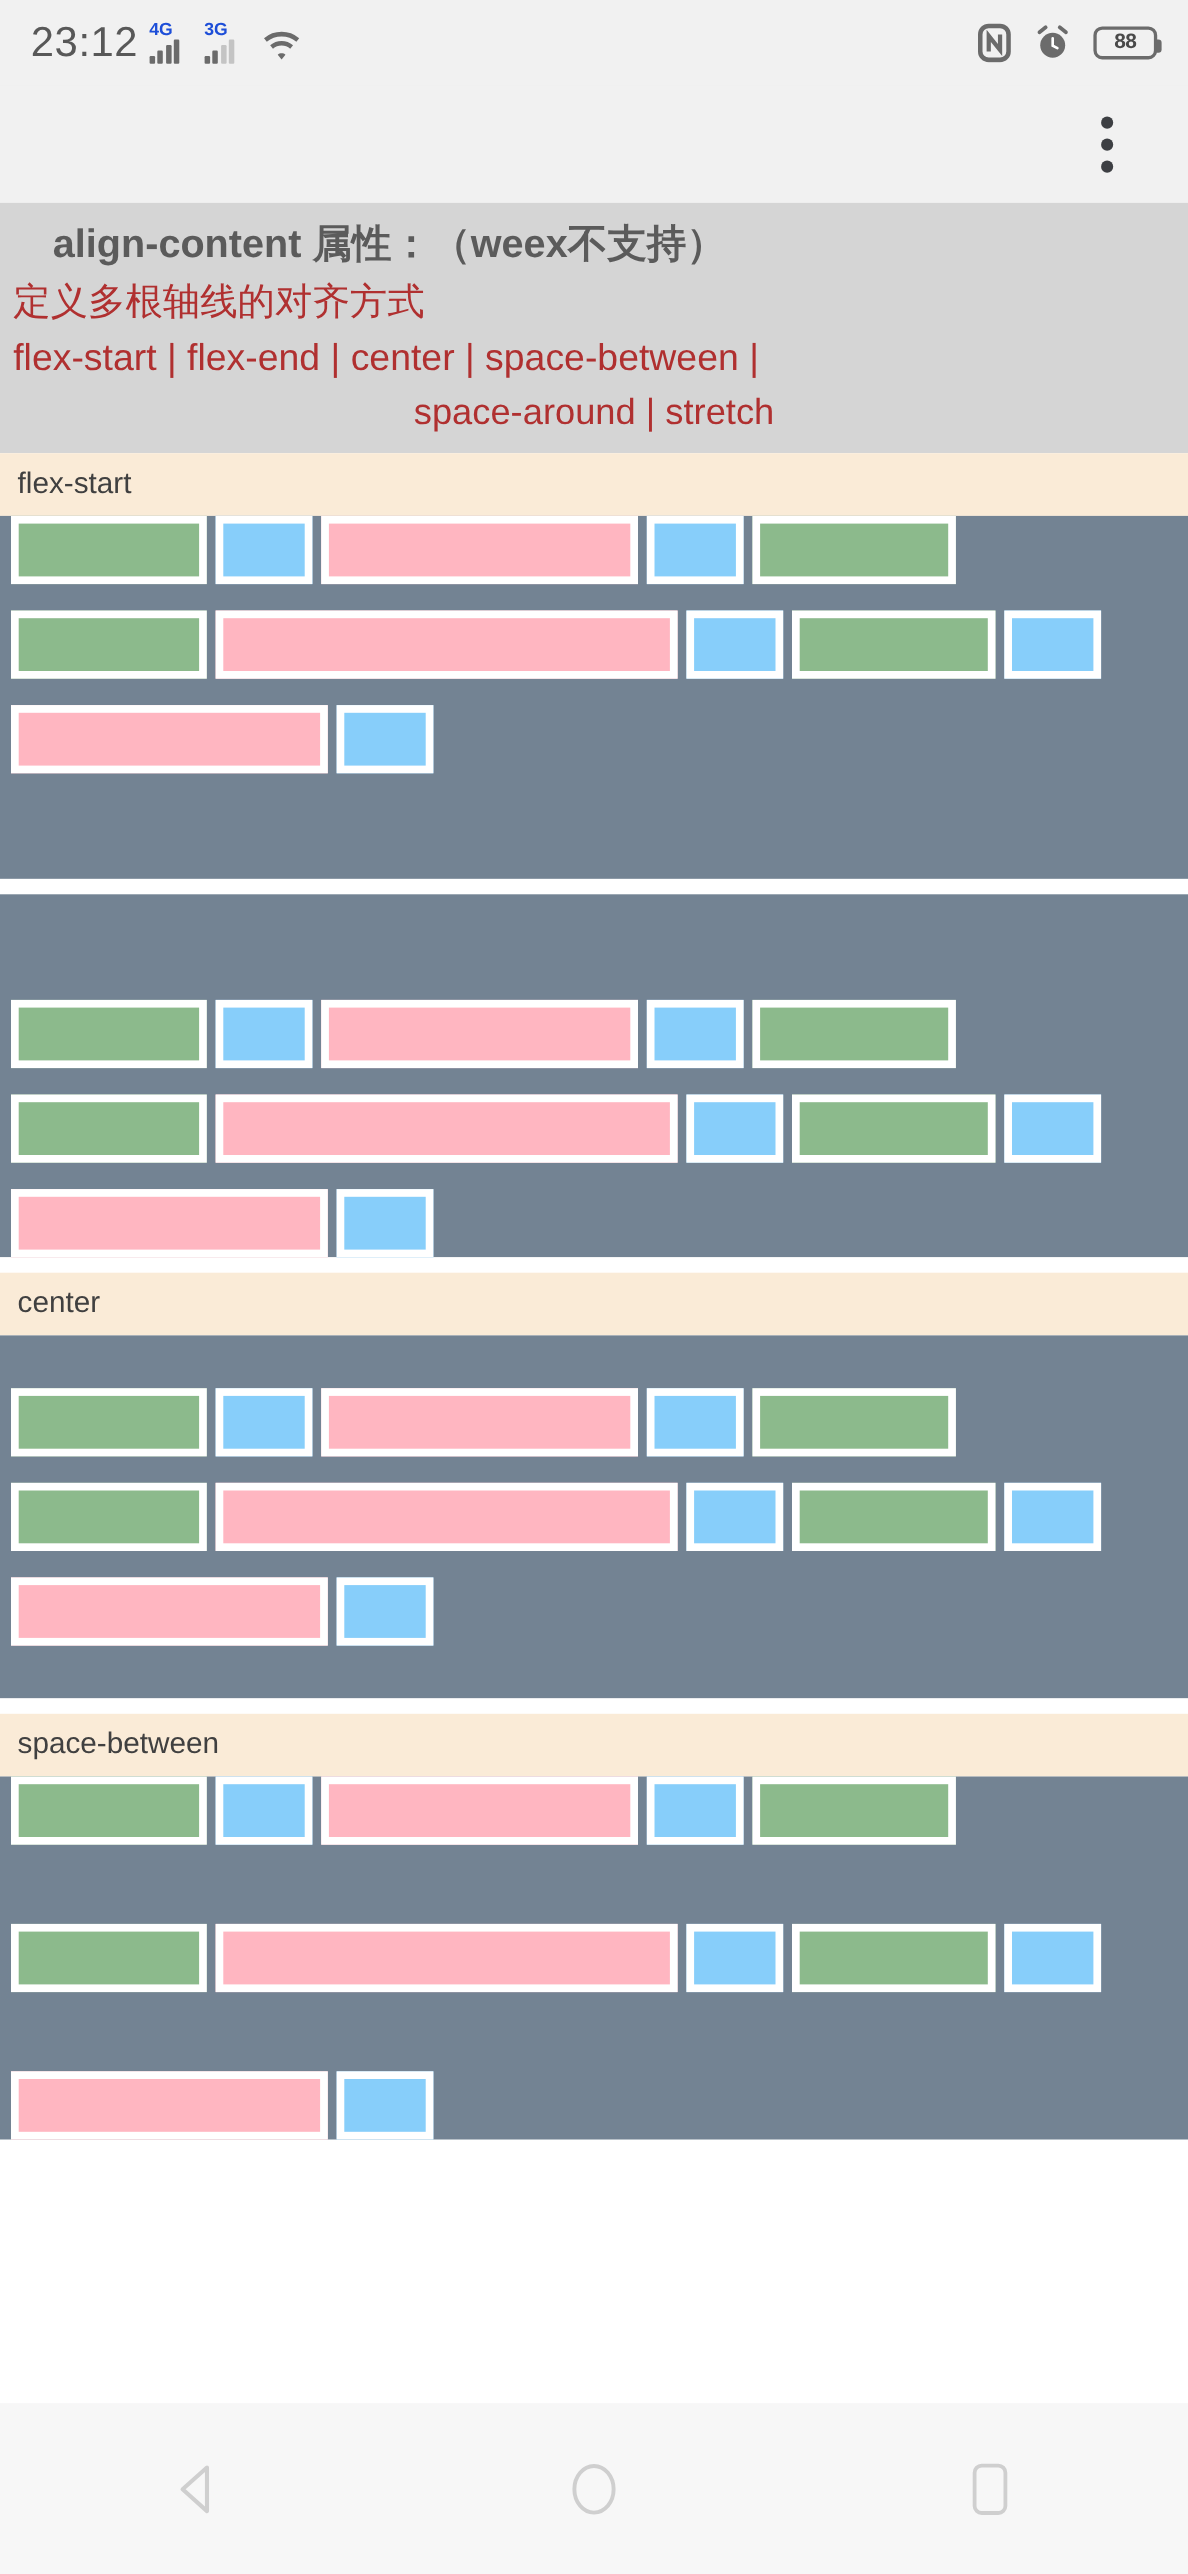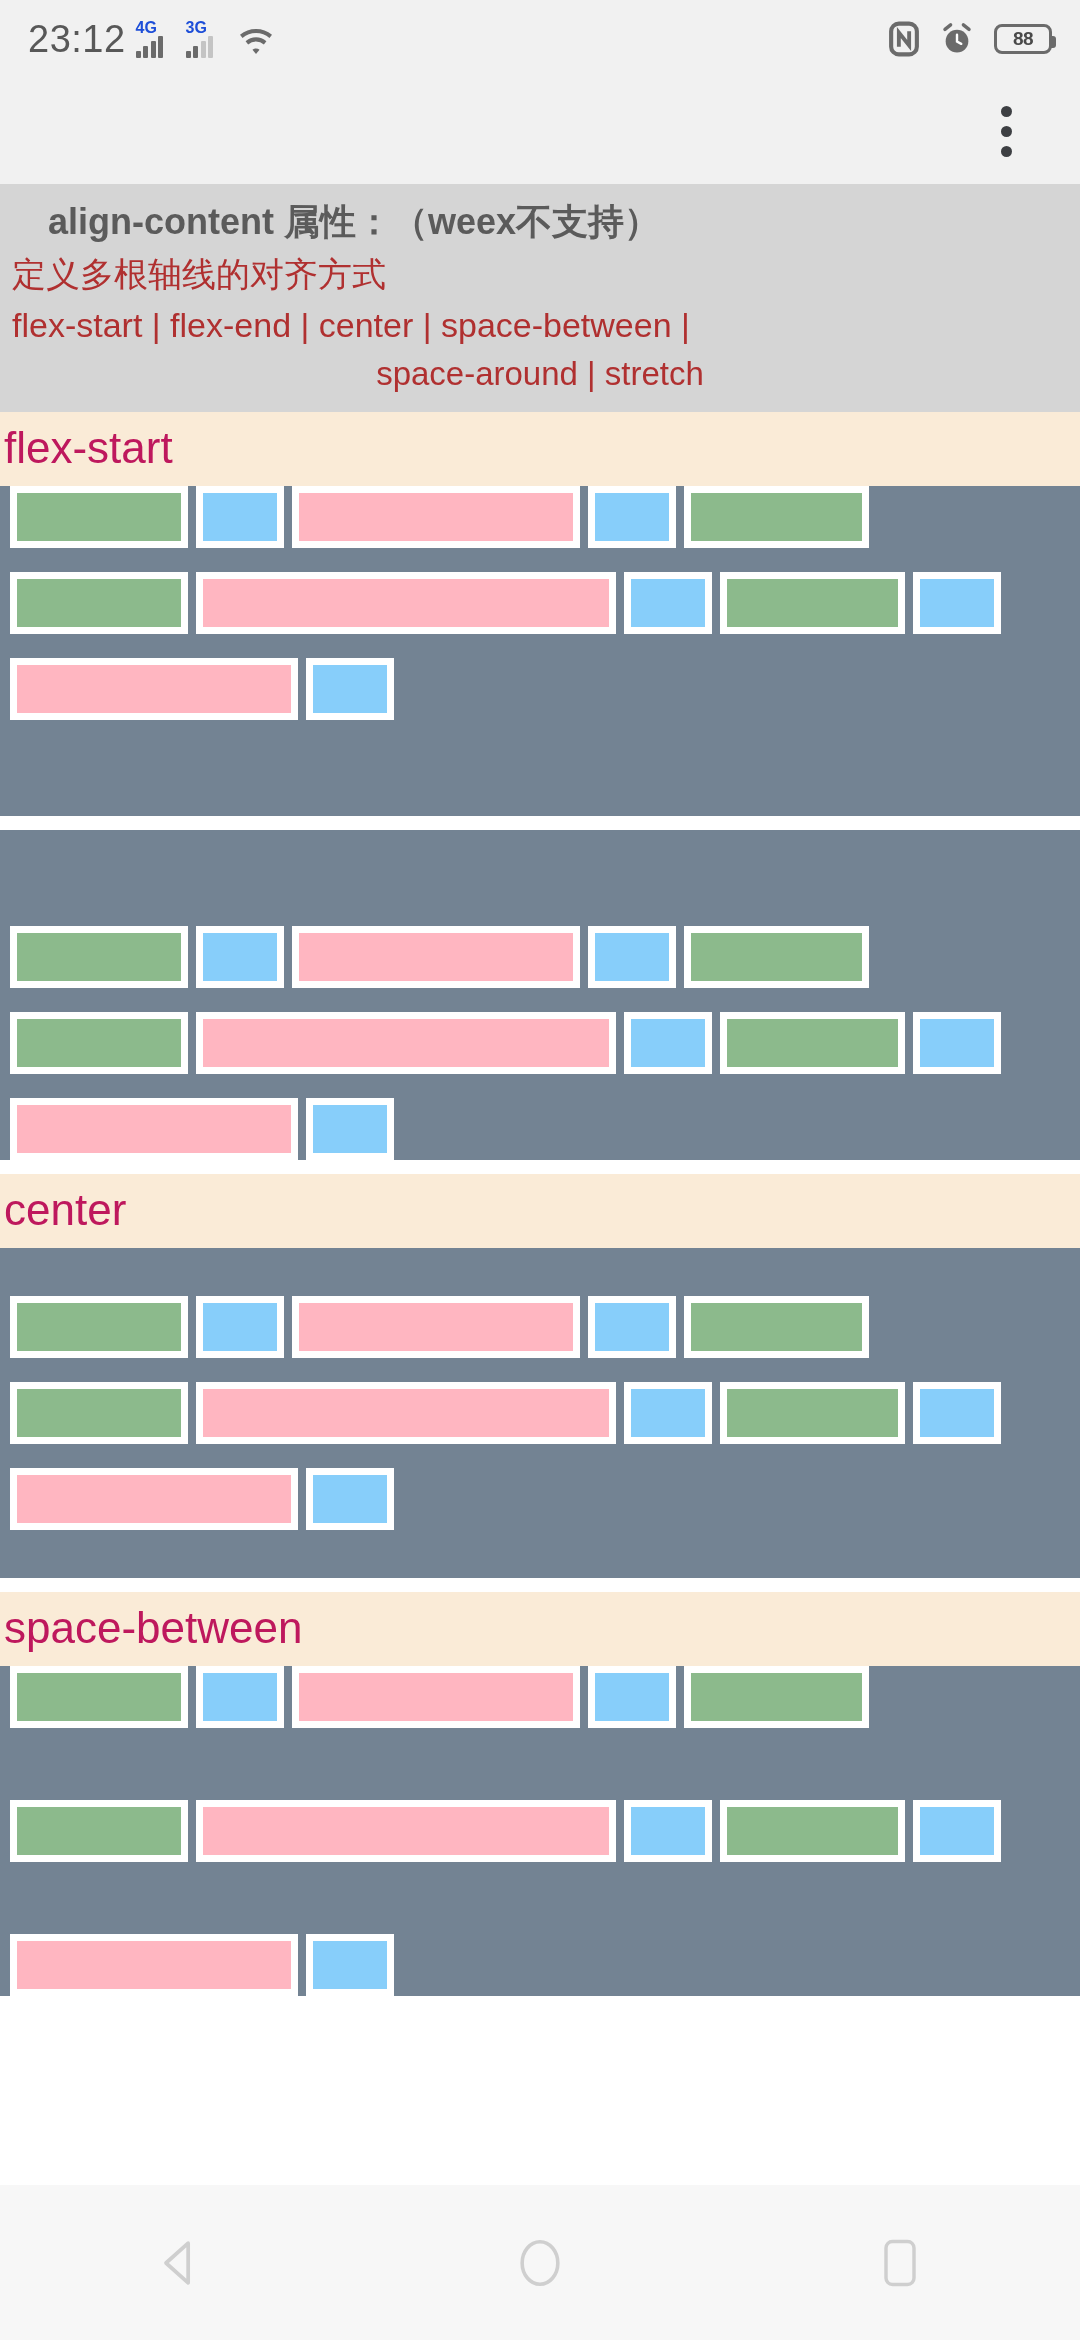--- a/index.html
+++ b/index.html
@@ -75,23 +75,23 @@
   }
   .intro .t2{
     font-size:34px; color:#b03030; line-height:1.4; margin-top:4px;
   }
   .intro .t3{
     font-size:33px; color:#b03030; line-height:1.35; text-align:center; margin-top:2px;
   }
 
   .sec-label{
     background:#faebd7;
-    color:#be185d;
-    font-size:44px;
-    padding:14px 12px 16px 4px;
+    color:#404040;
+    font-size:27px;
+    padding:14px 12px 16px 16px;
     line-height:1;
   }
 
   .flexbox{
     background:#738393;
     display:flex;
     flex-wrap:wrap;
     padding:0;
   }
   .flexbox.h-tall{ height:330px; }

